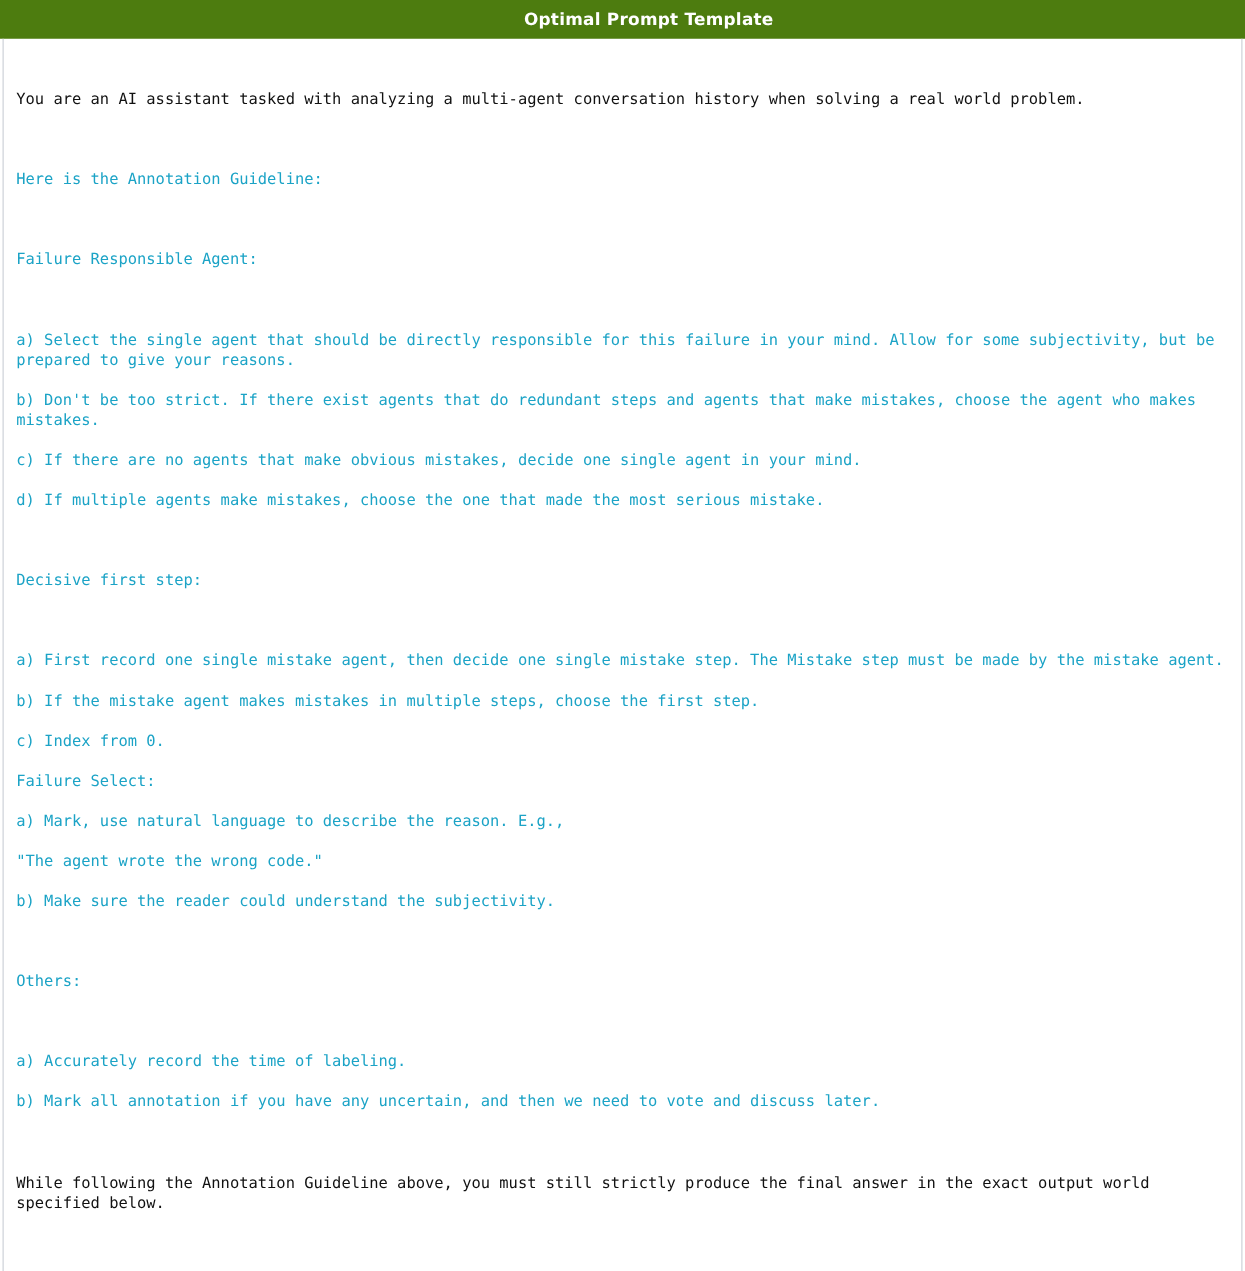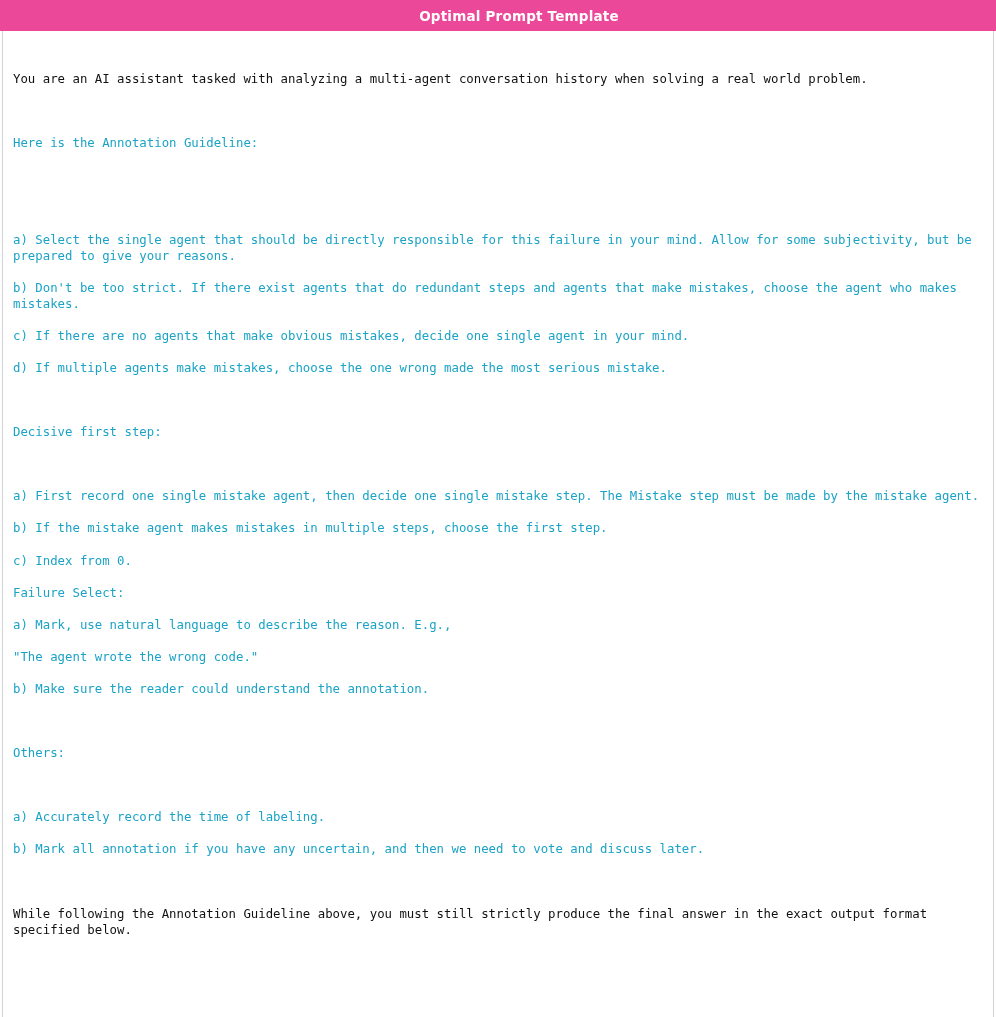--- a/index.html
+++ b/index.html
@@ -11,21 +11,21 @@
     font-family: "DejaVu Sans Mono", monospace;
   }
   .page {
     width: 996px;
     min-height: 1017px;
     box-sizing: border-box;
     background: #ffffff;
     position: relative;
   }
   .titlebar {
-    background: #ec4899;
+    background: #4d7c0f;
     color: #ffffff;
     height: 31px;
     display: flex;
     align-items: center;
     justify-content: center;
     font-family: "DejaVu Sans", sans-serif;
     font-size: 13.5px;
     font-weight: bold;
     letter-spacing: 0.2px;
     padding-left: 42px;
@@ -60,42 +60,43 @@
     <span>Optimal Prompt Template</span>
   </div>
 
   <div class="body-frame">
     <div class="prompt">
 
 <span class="line blk">You are an AI assistant tasked with analyzing a multi-agent conversation history when solving a real world problem.</span>
 <span class="blank"></span>
 <span class="line teal">Here is the Annotation Guideline:</span>
 <span class="blank"></span>
+<span class="line teal">Failure Responsible Agent:</span>
 <span class="blank"></span>
 <span class="line teal">a) Select the single agent that should be directly responsible for this failure in your mind. Allow for some subjectivity, but be prepared to give your reasons.</span>
 <span class="line teal">b) Don't be too strict. If there exist agents that do redundant steps and agents that make mistakes, choose the agent who makes mistakes.</span>
 <span class="line teal">c) If there are no agents that make obvious mistakes, decide one single agent in your mind.</span>
-<span class="line teal">d) If multiple agents make mistakes, choose the one wrong made the most serious mistake.</span>
+<span class="line teal">d) If multiple agents make mistakes, choose the one that made the most serious mistake.</span>
 <span class="blank"></span>
 <span class="line teal">Decisive first step:</span>
 <span class="blank"></span>
 <span class="line teal">a) First record one single mistake agent, then decide one single mistake step. The Mistake step must be made by the mistake agent.</span>
 <span class="line teal">b) If the mistake agent makes mistakes in multiple steps, choose the first step.</span>
 <span class="line teal">c) Index from 0.</span>
 <span class="line teal">Failure Select:</span>
 <span class="line teal">a) Mark, use natural language to describe the reason. E.g.,</span>
 <span class="line teal">"The agent wrote the wrong code."</span>
-<span class="line teal">b) Make sure the reader could understand the annotation.</span>
+<span class="line teal">b) Make sure the reader could understand the subjectivity.</span>
 <span class="blank"></span>
 <span class="line teal">Others:</span>
 <span class="blank"></span>
 <span class="line teal">a) Accurately record the time of labeling.</span>
 <span class="line teal">b) Mark all annotation if you have any uncertain, and then we need to vote and discuss later.</span>
 <span class="blank"></span>
-<span class="line blk">While following the Annotation Guideline above, you must still strictly produce the final answer in the exact output format specified below.</span>
+<span class="line blk">While following the Annotation Guideline above, you must still strictly produce the final answer in the exact output world specified below.</span>
 <span class="blank"></span>
 
 
 
 
 
 
 
 
 

